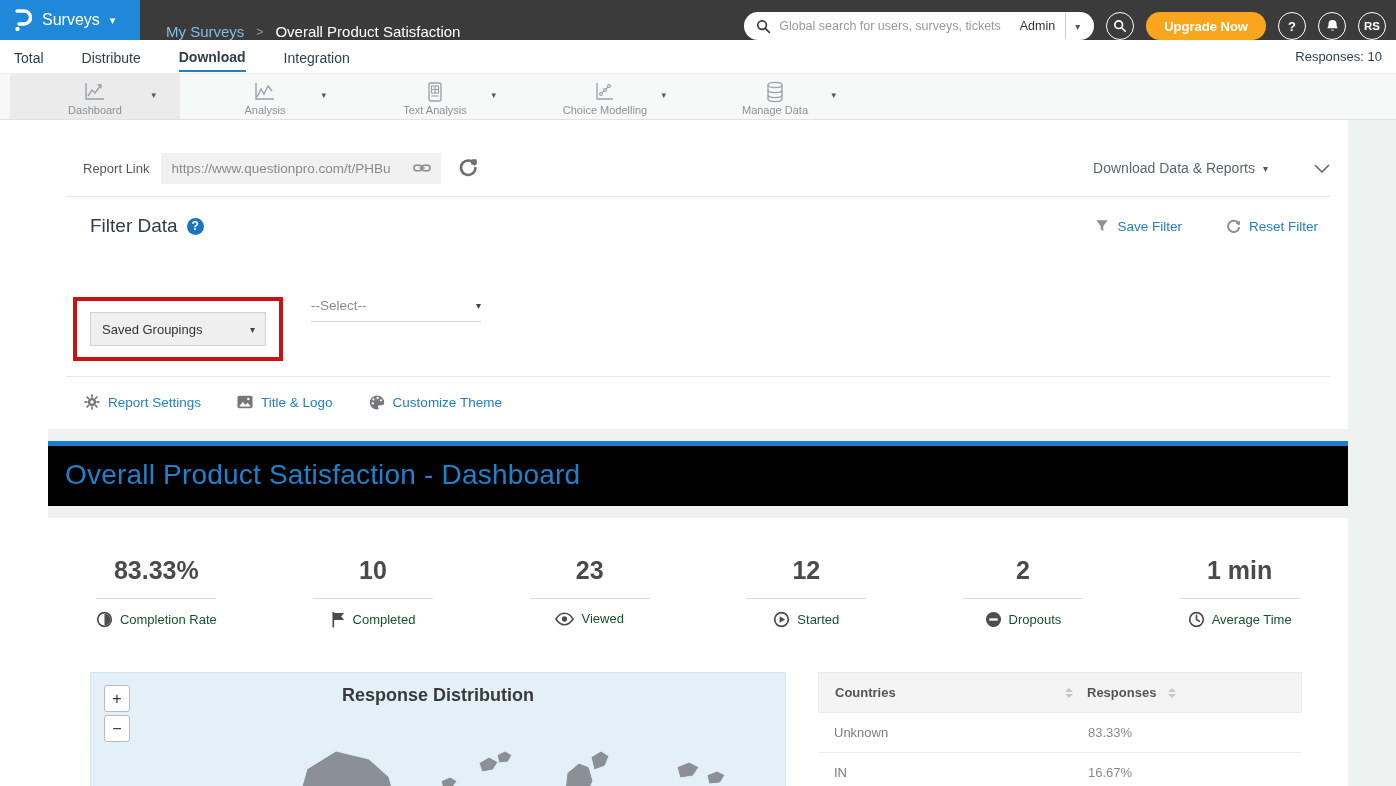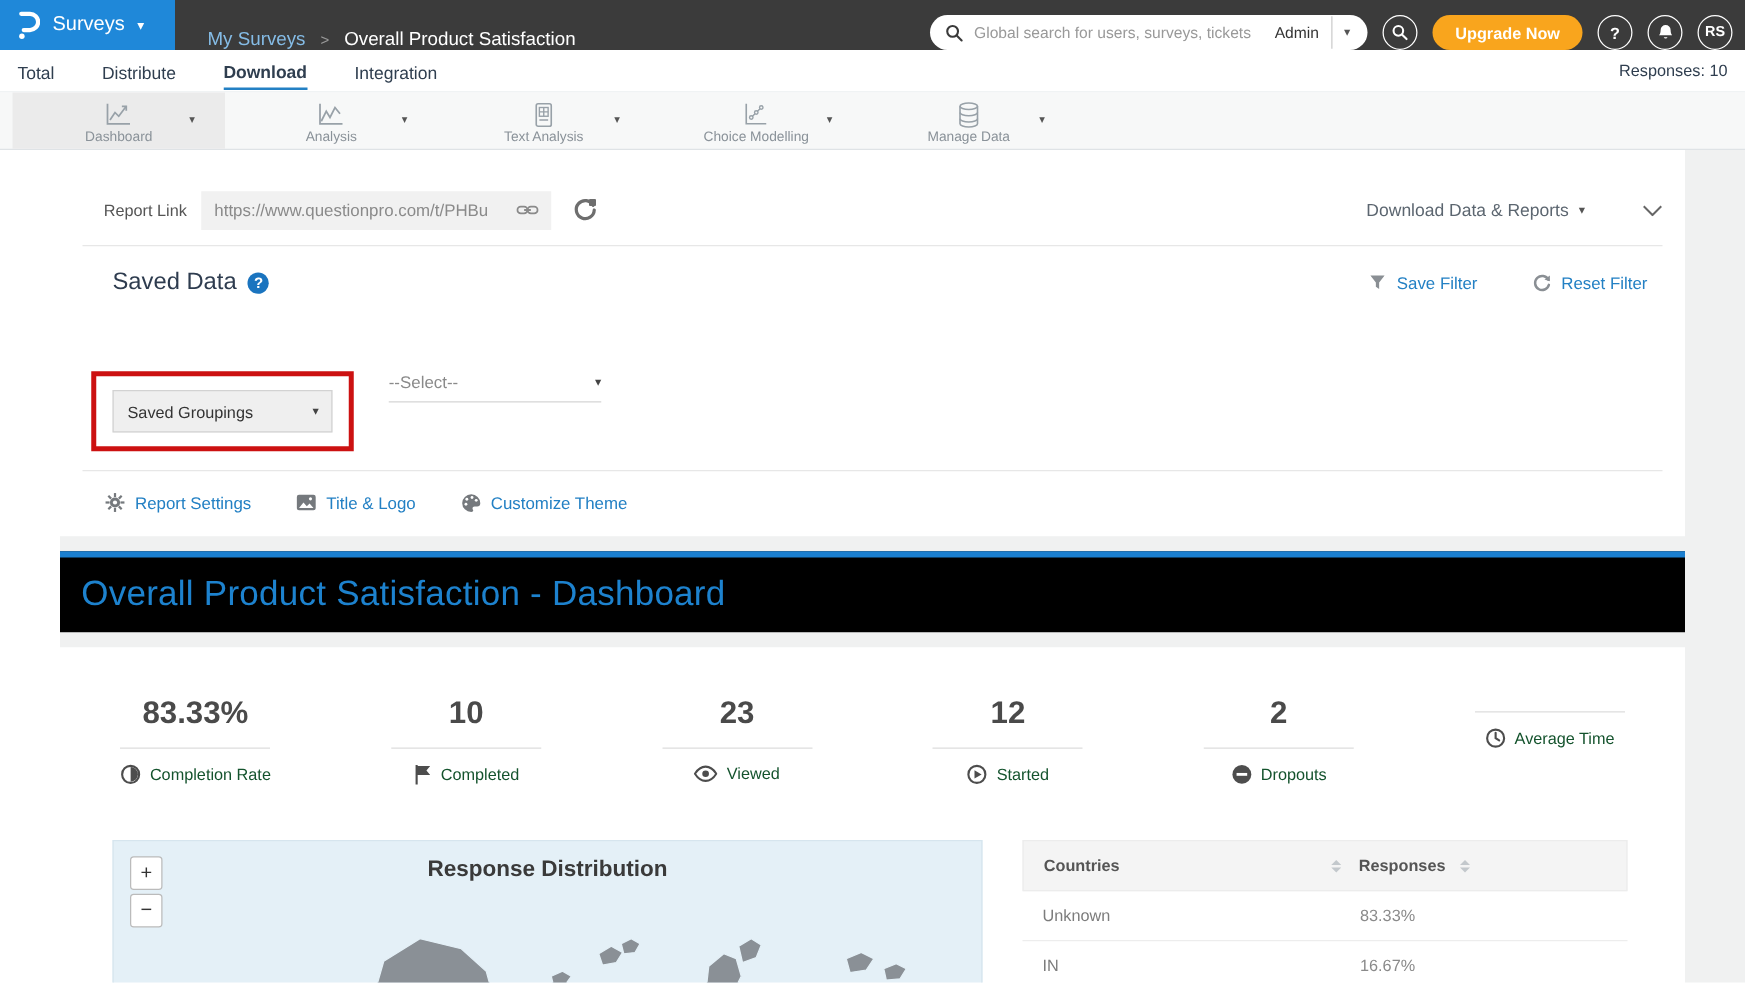--- a/index.html
+++ b/index.html
@@ -274,21 +274,21 @@
       <span class="download-label">Download Data &amp; Reports</span>
       <span class="download-caret">▾</span>
       <svg class="collapse-chevron" width="16" height="9" viewBox="0 0 16 9">
         <polyline points="1,1 8,8 15,1" fill="none" stroke="#666" stroke-width="1.6"></polyline>
       </svg>
     </div>
   </div>
 
   <div class="filter-block">
     <div class="filter-head-row">
-      <span class="filter-title">Saved Data</span>
+      <span class="filter-title">Filter Data</span>
       <span class="help-badge">?</span>
       <div class="filter-links">
         <span class="blue-link">
           <svg width="14" height="14" viewBox="0 0 16 16">
             <path d="M1.5 1.5 h13 L9.5 8 v6 l-3-2.2 V8 Z" fill="#8a8f94"></path>
           </svg>
           <span>Save Filter</span>
         </span>
         <span class="blue-link">
           <svg width="15" height="15" viewBox="0 0 16 16">
@@ -420,20 +420,21 @@
       <div class="stat-label-row">
         <svg class="stat-icon" width="17" height="17" viewBox="0 0 18 18">
           <circle cx="9" cy="9" r="8" fill="#4d4d4d"></circle>
           <rect x="4.5" y="7.8" width="9" height="2.4" fill="#fff"></rect>
         </svg>
         <span class="stat-label">Dropouts</span>
       </div>
     </div>
 
     <div class="stat">
+      <div class="stat-value">1 min</div>
       <div class="stat-line"></div>
       <div class="stat-label-row">
         <svg class="stat-icon" width="17" height="17" viewBox="0 0 18 18">
           <circle cx="9" cy="9" r="7.2" fill="none" stroke="#4d4d4d" stroke-width="1.8"></circle>
           <polyline points="9,4.5 9,9 12,11" fill="none" stroke="#4d4d4d" stroke-width="1.8" stroke-linecap="round"></polyline>
         </svg>
         <span class="stat-label">Average Time</span>
       </div>
     </div>
   </div>

